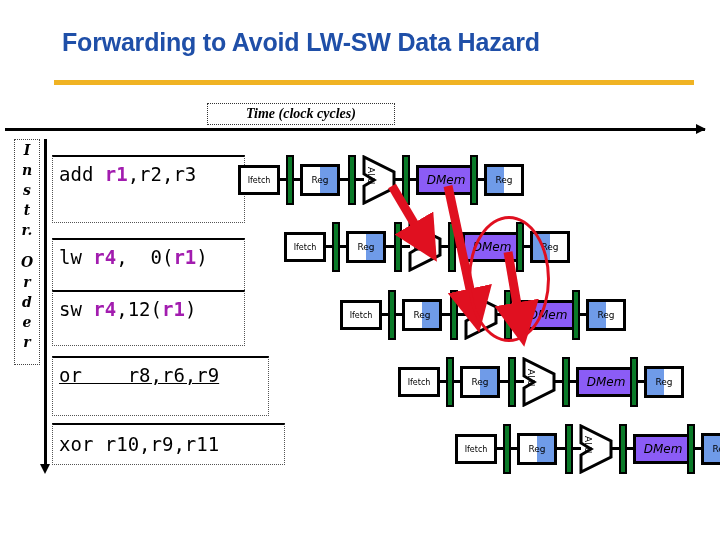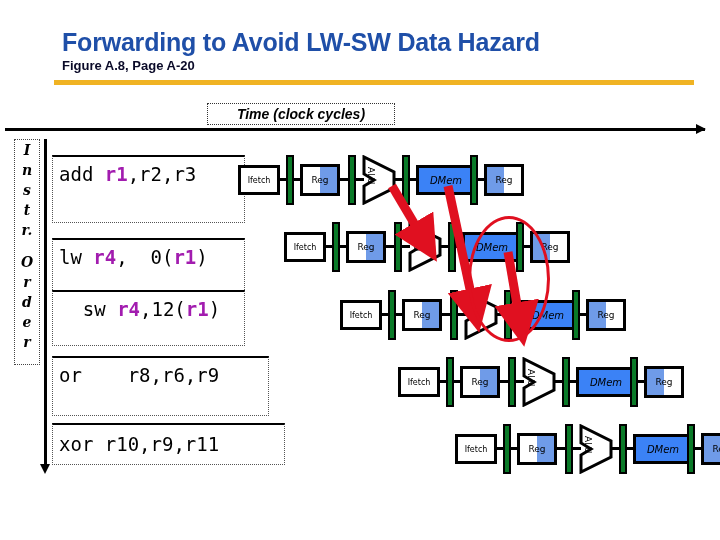--- a/index.html
+++ b/index.html
@@ -32,21 +32,21 @@
 
   
   .timebox{
     position:absolute;left:207px;top:103px;width:188px;height:22px;
     border:1px dotted #333;
     box-sizing:border-box;
     background:#fff;
   }
   .timebox span{
     display:block;text-align:center;line-height:20px;
-    font-family:Liberation Sans, sans-serif;
+    font-family:Liberation Serif, serif;
     font-style:italic;font-weight:bold;font-size:14px;color:#000;
   }
   .timeaxis{
     position:absolute;left:5px;top:128px;width:700px;height:3px;background:#000;
   }
   .timeaxis:after{
     content:"";position:absolute;right:-1px;top:-4px;
     border-left:10px solid #000;
     border-top:5px solid transparent;
     border-bottom:5px solid transparent;
@@ -97,22 +97,22 @@
   .regbox{
     position:absolute;width:40px;height:32px;top:9px;
     border:3px solid #000;box-sizing:border-box;
     font-family:"DejaVu Sans",sans-serif;font-size:9px;color:#000;
     text-align:center;line-height:27px;overflow:hidden;
   }
   .regbox.id{background:linear-gradient(to right,#ffffff 0 50%,#6F9BE8 50% 100%);}
   .regbox.wb{background:linear-gradient(to right,#6F9BE8 0 50%,#ffffff 50% 100%);}
   .dmem{
     position:absolute;width:60px;height:30px;top:10px;
-    border:3px solid #000;box-sizing:border-box;background:#3b82f6;
-    font-family:"DejaVu Sans",sans-serif;font-style:italic;font-size:10px;color:#000;
+    border:3px solid #000;box-sizing:border-box;background:#8b5cf6;
+    font-family:"DejaVu Sans",sans-serif;font-style:italic;font-size:12px;color:#000;
     text-align:center;line-height:25px;overflow:hidden;
   }
   .pipereg{
     position:absolute;width:8px;height:50px;top:0px;
     background:#0A7A28;border:2px solid #000;box-sizing:border-box;
   }
   .alu{
     position:absolute;width:34px;height:50px;top:0px;
   }
   .alu svg{display:block;}
@@ -129,21 +129,20 @@
     position:absolute;border:3px solid #E01020;border-radius:50%;
     background:transparent;box-sizing:border-box;
   }
 </style>
 </head>
 <body>
 
 <div id="slide">
 
   <div class="title">Forwarding to Avoid LW-SW Data Hazard</div>
-  <div class="subtitle">Figure A.8, Page A-20</div>
   <div class="rule"></div>
 
   <div class="timebox">
     <span>Time (clock cycles)</span>
   </div>
   <div class="timeaxis"></div>
 
   <div class="orderbox" id="order-letters">
       <div class="ltr">I</div>
       <div class="ltr">n</div>
@@ -155,22 +154,22 @@
       <div class="ltr">r</div>
       <div class="ltr">d</div>
       <div class="ltr">e</div>
       <div class="ltr">r</div>
     </div>
   <div class="orderaxis"></div>
 
   <div id="instr-layer">
       <div class="instr" style="left: 52px; top: 155px; width: 193px; height: 68px; line-height: 34px;"><span>add </span><span class="r">r1</span><span>,r2,r3</span></div>
       <div class="instr" style="left: 52px; top: 222px; width: 193px; height: 68px; line-height: 34px; margin-top: 16px;"><span>lw </span><span class="r">r4</span><span>,  0(</span><span class="r">r1</span><span>)</span></div>
-      <div class="instr" style="left: 52px; top: 290px; width: 193px; height: 56px; line-height: 34px; text-align: center;"><span>sw </span><span class="r">r4</span><span>,12(</span><span class="r">r1</span><span>)</span></div>
-      <div class="instr" style="left: 52px; top: 356px; width: 217px; height: 60px; line-height: 34px;"><span>or    r8,r6,r9</span></div>
+      <div class="instr" style="left: 52px; top: 290px; width: 193px; height: 56px; line-height: 34px;"><span>sw </span><span class="r">r4</span><span>,12(</span><span class="r">r1</span><span>)</span></div>
+      <div class="instr" style="left: 52px; top: 356px; width: 217px; height: 60px; line-height: 34px; text-decoration: underline;"><span>or    r8,r6,r9</span></div>
       <div class="instr" style="left: 52px; top: 423px; width: 233px; height: 42px; line-height: 38px;"><span>xor r10,r9,r11</span></div>
     </div>
 
   <div id="pipeline-layer">
       <div class="stage-row" style="left: 238px; top: 155px; width: 300px;">
         <div class="wire" style="left: 40px; width: 12px;"></div>
         <div class="wire" style="left: 54px; width: 10px;"></div>
         <div class="wire" style="left: 100px; width: 12px;"></div>
         <div class="wire" style="left: 116px; width: 10px;"></div>
         <div class="wire" style="left: 156px; width: 10px;"></div>

